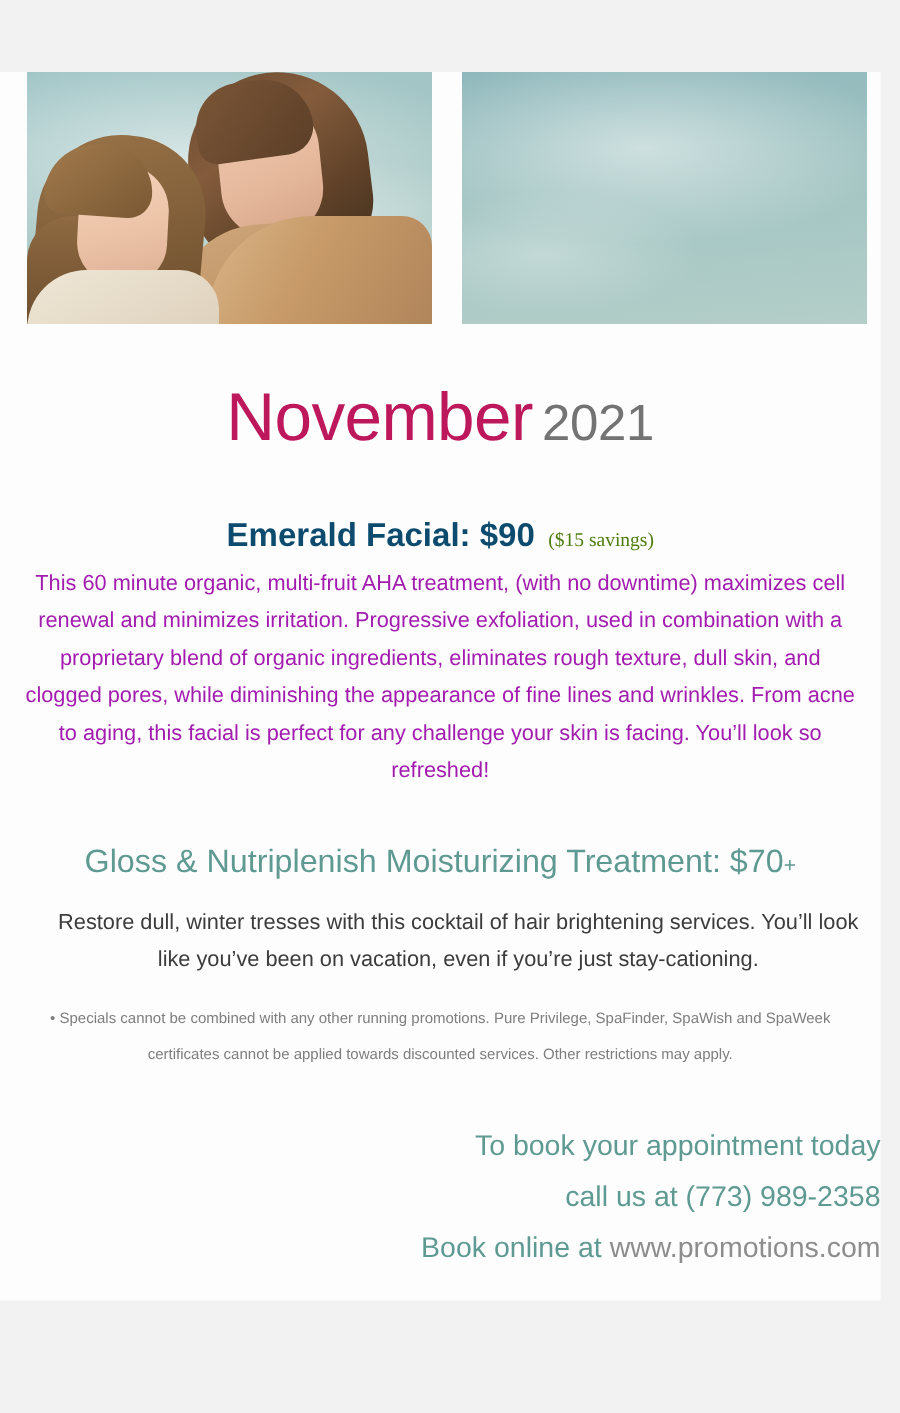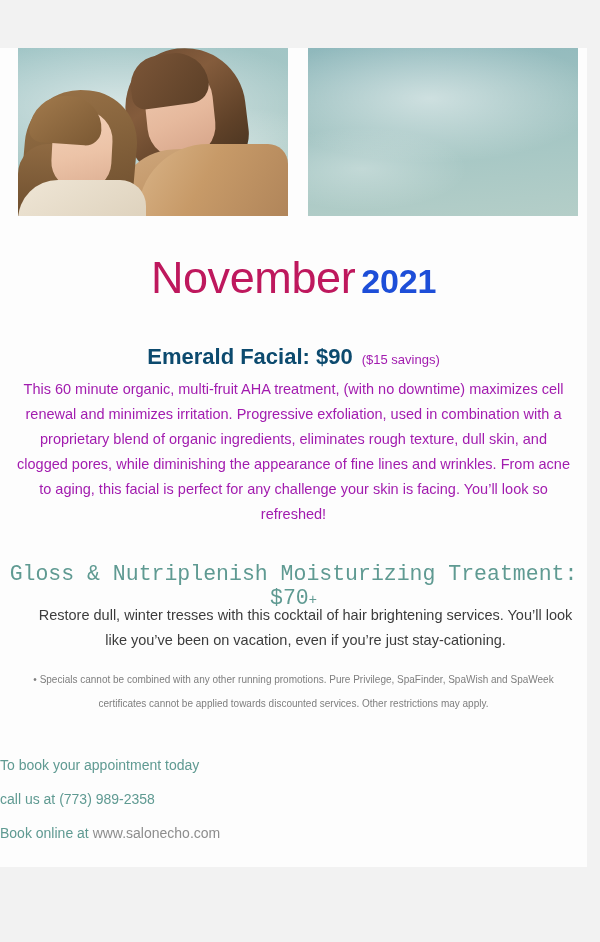--- a/index.html
+++ b/index.html
@@ -139,57 +139,57 @@
     text-align: center;
   }
   .month-name {
     font-size: 45px;
     color: #be185d;
     font-weight: 400;
     letter-spacing: -0.4px;
   }
   .month-year {
     font-size: 34px;
-    color: #1d4ed8;
-    font-weight: 700;
+    color: #737373;
+    font-weight: 400;
     margin-left: 6px;
     letter-spacing: -0.2px;
   }
 
   .svc { position: absolute; width: 587px; left: 0; text-align: center; }
 
   .svc-1-title { top: 344px; }
   .svc-1-title .t {
     font-size: 22px;
     color: #0c4a6e;
     font-weight: 700;
   }
   .svc-1-title .sub {
     font-size: 13px;
-    color: #a21caf;
+    color: #4d7c0f;
     margin-left: 9px;
+    font-family: Liberation Serif, serif;
   }
 
   .svc-1-body {
     top: 377px;
     left: 0;
     width: 587px;
     padding: 0 16px;
     box-sizing: border-box;
     font-size: 14.5px;
     line-height: 25px;
     color: #a21caf;
   }
 
   .svc-2-title { top: 562px; }
   .svc-2-title .t {
     font-size: 21.5px;
     color: #5f9a92;
     font-weight: 400;
-    font-family: Liberation Mono, monospace;
   }
   .svc-2-title .plus {
     font-size: 14px;
     color: #5f9a92;
     vertical-align: baseline;
   }
 
   .svc-2-body {
     top: 603px;
     left: 12px;
@@ -212,23 +212,23 @@
     font-size: 10px;
     line-height: 24px;
     color: #7e7e7e;
   }
 
   .booking {
     position: absolute;
     top: 748px;
     left: 0;
     width: 587px;
-    text-align: left;
+    text-align: right;
     color: #5f9a92;
-    font-size: 14px;
+    font-size: 19px;
     line-height: 34px;
   }
   .booking .line { display: block; }
   .booking .url { color: #8d8d8d; }
 
   .unsubscribe {
     position: absolute;
     left: 4px;
     top: 870px;
     font-size: 15px;
@@ -274,17 +274,17 @@
   <div class="svc svc-2-title">
     <span class="t">Gloss &amp; Nutriplenish Moisturizing Treatment: $70</span><span class="plus">+</span>
   </div>
   <div class="svc svc-2-body">Restore dull, winter tresses with this cocktail of hair brightening services. You’ll look like you’ve been on vacation, even if you’re just stay-cationing.</div>
 
   <div class="fine-print">• Specials cannot be combined with any other running promotions. Pure Privilege, SpaFinder, SpaWish and SpaWeek certificates cannot be applied towards discounted services. Other restrictions may apply.</div>
 
   <div class="booking">
     <span class="line">To book your appointment today</span>
     <span class="line">call us at (773) 989-2358</span>
-    <span class="line"><span>Book online at </span><span class="url">www.salonecho.com</span></span>
+    <span class="line"><span>Book online at </span><span class="url">www.promotions.com</span></span>
   </div>
 
 
 </div>
 
 </body></html>

